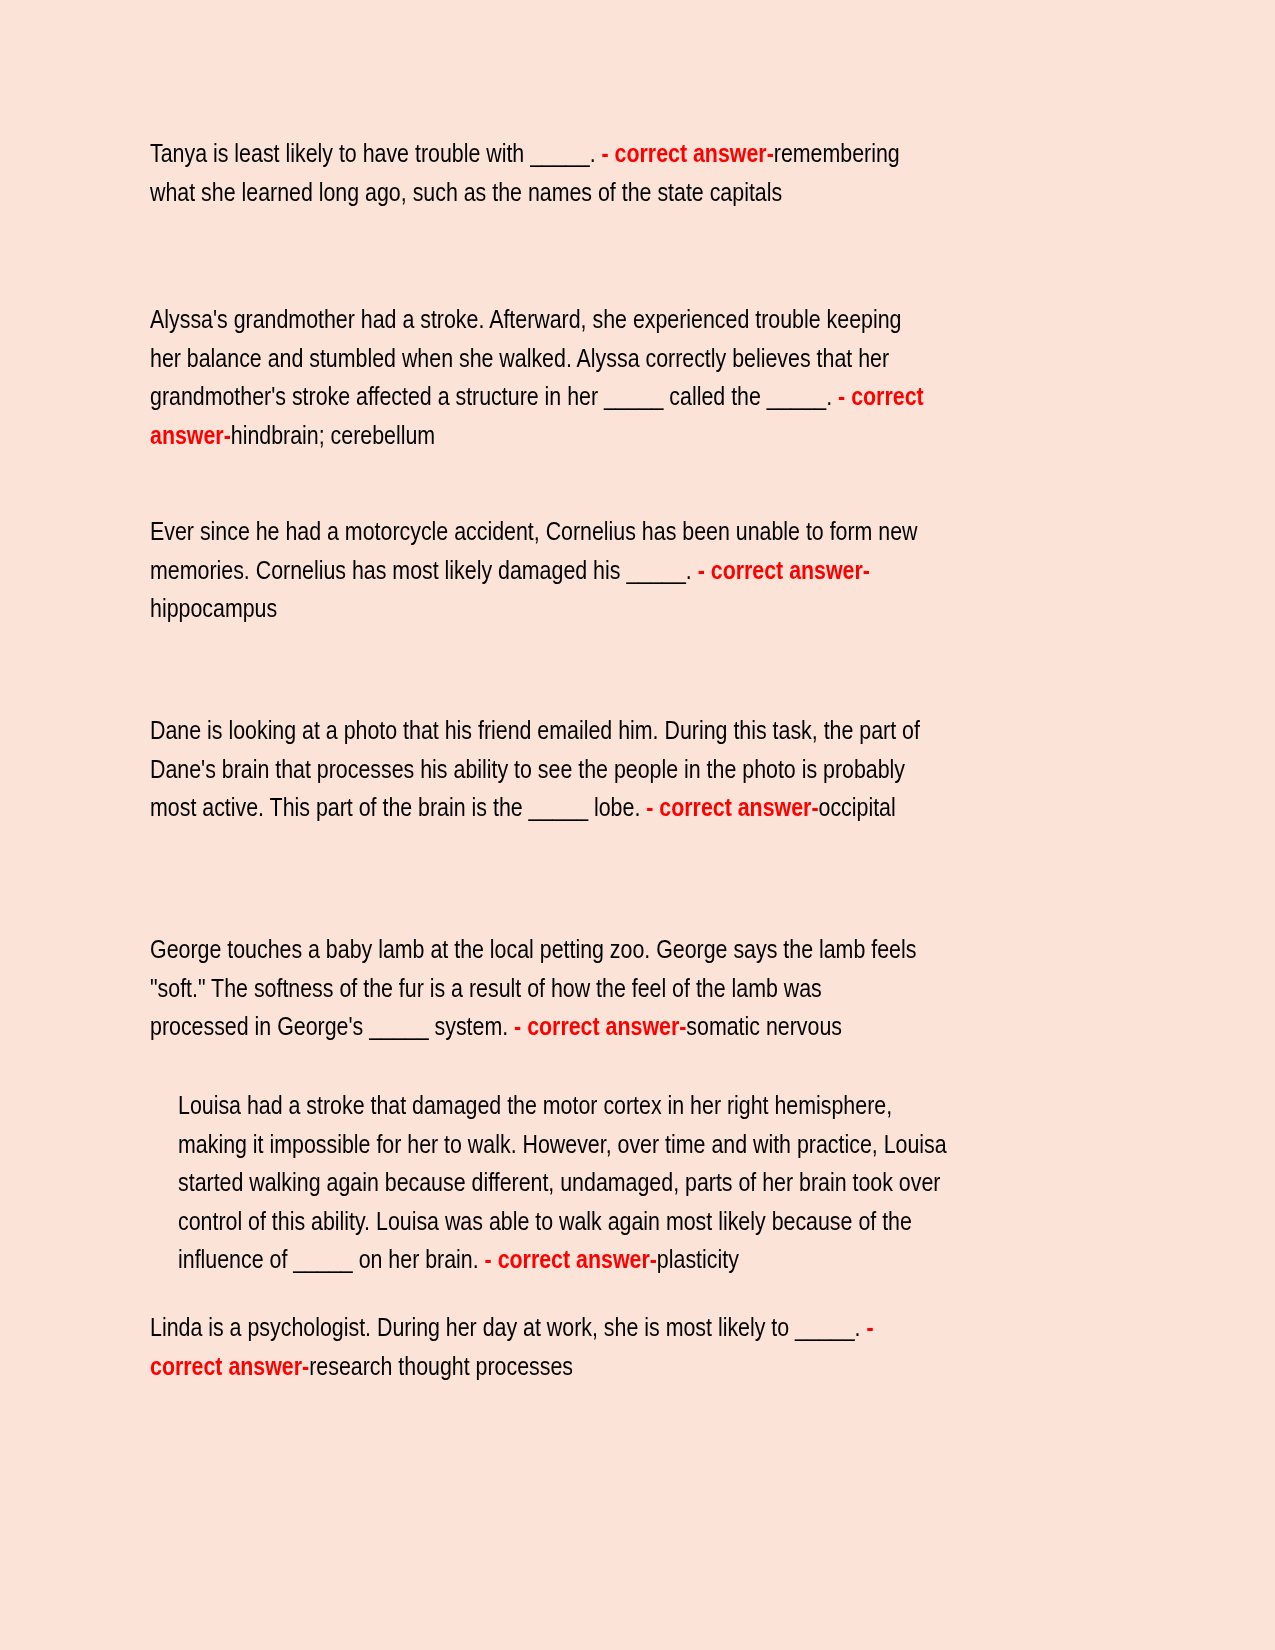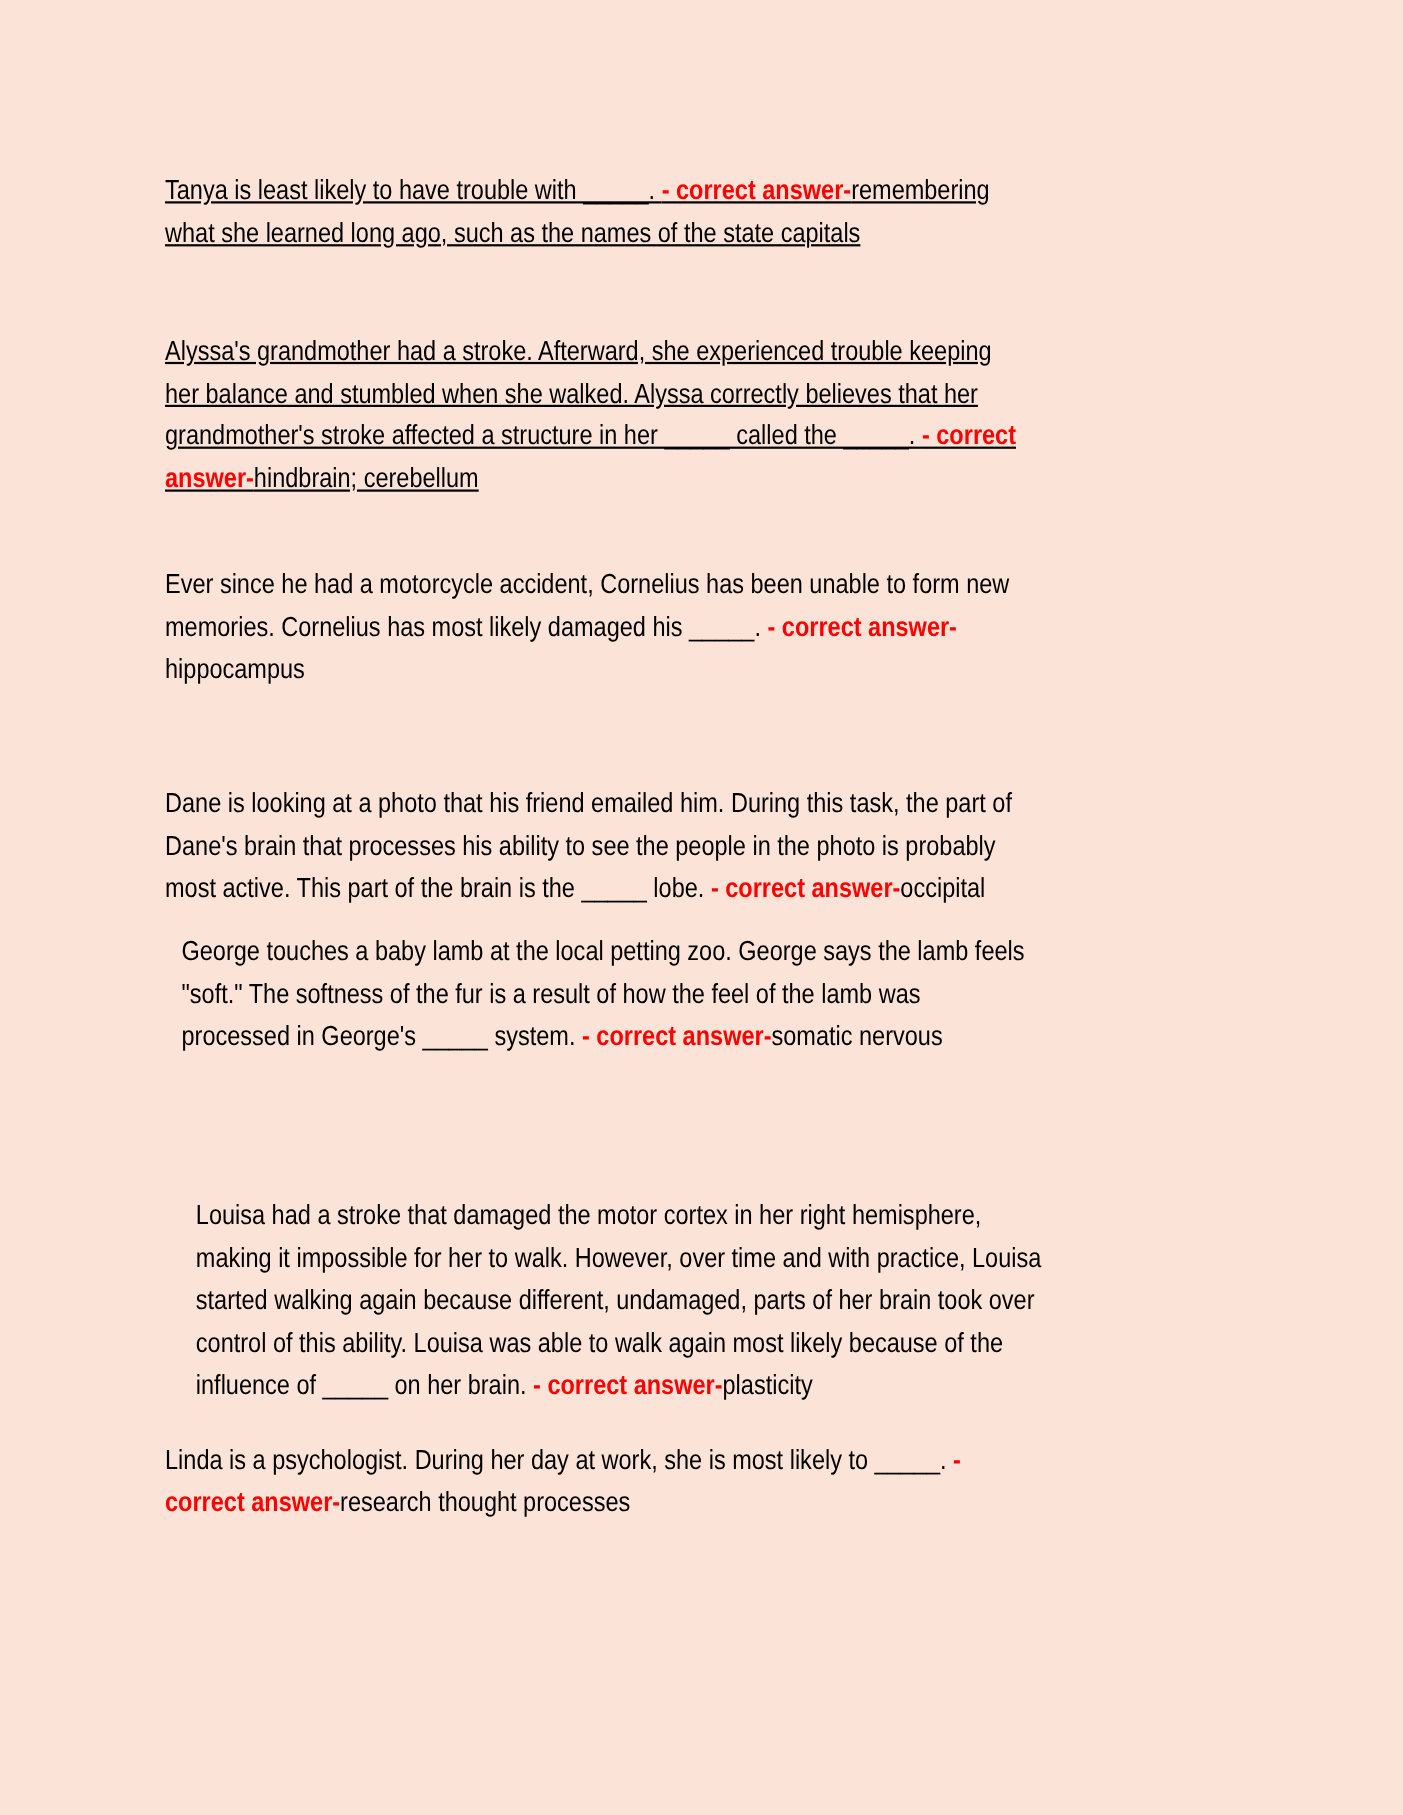--- a/index.html
+++ b/index.html
@@ -23,41 +23,41 @@
       white-space: nowrap;
       transform-origin: 0 50%;
       transform: scaleX(0.855);
     }
     .ans-label { color: #FF0000; font-weight: bold; }
   </style>
 </head>
 <body>
 
 <div>
-  <div class="qa" style="top:154px;text-decoration:underline;">
+  <div class="qa" style="top:134px;">
       <div class="line"><span>Tanya is least likely to have trouble with _____. </span><span class="ans-label">- correct answer-</span><span>remembering</span></div>
       <div class="line"><span>what she learned long ago, such as the names of the state capitals</span></div>
     </div>
-  <div class="qa" style="top:300px;text-decoration:underline;">
+  <div class="qa" style="top:300px;">
       <div class="line"><span>Alyssa's grandmother had a stroke. Afterward, she experienced trouble keeping</span></div>
       <div class="line"><span>her balance and stumbled when she walked. Alyssa correctly believes that her</span></div>
       <div class="line"><span>grandmother's stroke affected a structure in her _____ called the _____. </span><span class="ans-label">- correct</span></div>
       <div class="line"><span class="ans-label">answer-</span><span>hindbrain; cerebellum</span></div>
     </div>
   <div class="qa" style="top:512px;">
       <div class="line"><span>Ever since he had a motorcycle accident, Cornelius has been unable to form new</span></div>
       <div class="line"><span>memories. Cornelius has most likely damaged his _____. </span><span class="ans-label">- correct answer-</span></div>
       <div class="line"><span>hippocampus</span></div>
     </div>
   <div class="qa" style="top:711px;">
       <div class="line"><span>Dane is looking at a photo that his friend emailed him. During this task, the part of</span></div>
       <div class="line"><span>Dane's brain that processes his ability to see the people in the photo is probably</span></div>
       <div class="line"><span>most active. This part of the brain is the _____ lobe. </span><span class="ans-label">- correct answer-</span><span>occipital</span></div>
     </div>
-  <div class="qa" style="top:846px;margin-left:15px;">
+  <div class="qa" style="top:930px;">
       <div class="line"><span>George touches a baby lamb at the local petting zoo. George says the lamb feels</span></div>
       <div class="line"><span>"soft." The softness of the fur is a result of how the feel of the lamb was</span></div>
       <div class="line"><span>processed in George's _____ system. </span><span class="ans-label">- correct answer-</span><span>somatic nervous</span></div>
     </div>
   <div class="qa" style="top:1086px;margin-left:28px;">
       <div class="line"><span>Louisa had a stroke that damaged the motor cortex in her right hemisphere,</span></div>
       <div class="line"><span>making it impossible for her to walk. However, over time and with practice, Louisa</span></div>
       <div class="line"><span>started walking again because different, undamaged, parts of her brain took over</span></div>
       <div class="line"><span>control of this ability. Louisa was able to walk again most likely because of the</span></div>
       <div class="line"><span>influence of _____ on her brain. </span><span class="ans-label">- correct answer-</span><span>plasticity</span></div>

